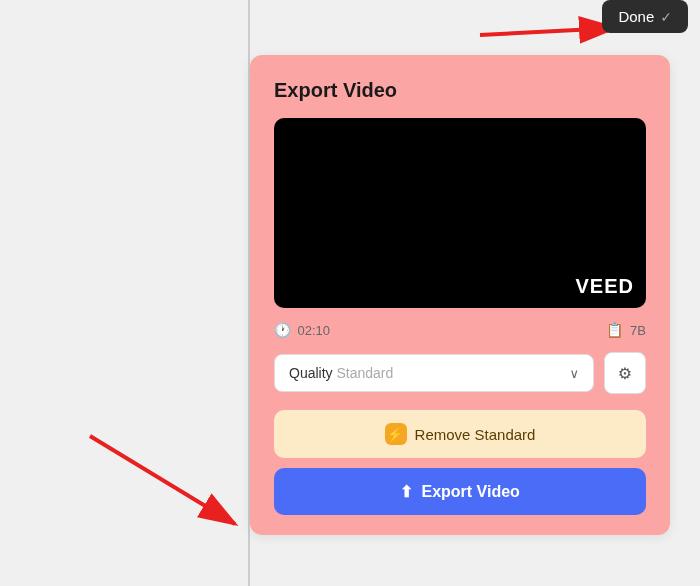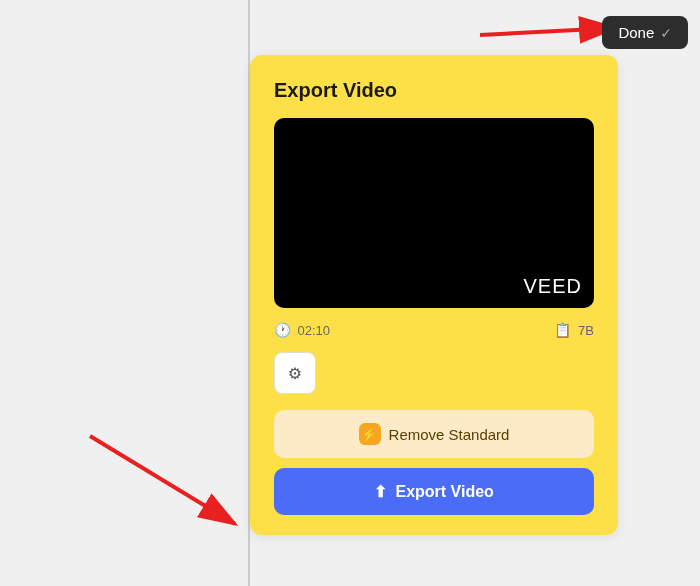--- a/index.html
+++ b/index.html
@@ -8,21 +8,21 @@
       height: 586px;
       background: #f0f0f0;
       font-family: -apple-system, BlinkMacSystemFont, 'Segoe UI', sans-serif;
       position: relative;
       overflow: hidden;
     }
 
     
     .done-btn {
       position: absolute;
-      top: 16px;
+      top: 0;
       right: 12px;
       background: #2d2d2d;
       color: #fff;
       border: none;
       border-radius: 8px;
       padding: 8px 16px;
       font-size: 15px;
       cursor: pointer;
       display: flex;
       align-items: center;
@@ -42,22 +42,22 @@
       width: 2px;
       height: 586px;
       background: #ccc;
     }
 
     
     .panel {
       position: absolute;
       left: 250px;
       top: 55px;
-      width: 368px;
-      background: #fde047;
+      width: 420px;
+      background: #fca5a5;
       border-radius: 12px;
       padding: 24px 24px 20px 24px;
       box-shadow: 0 2px 12px rgba(0,0,0,0.08);
     }
 
     .panel-title {
       font-size: 20px;
       font-weight: 600;
       color: #1a1a1a;
       margin-bottom: 16px;
@@ -71,21 +71,21 @@
       border-radius: 10px;
       display: flex;
       align-items: flex-end;
       justify-content: flex-end;
       padding: 10px 12px;
       margin-bottom: 14px;
     }
     .veed-watermark {
       color: #fff;
       font-size: 20px;
-      font-weight: 400;
+      font-weight: 700;
       letter-spacing: 1px;
     }
 
     
     .meta-row {
       display: flex;
       align-items: center;
       justify-content: space-between;
       margin-bottom: 14px;
       color: #666;
@@ -247,20 +247,28 @@
       <span class="clock-icon">🕐</span>
       <span>02:10</span>
     </div>
     <div class="meta-right">
       <span class="file-icon">📋</span>
       <span>7B</span>
     </div>
   </div>
 
   <div class="quality-row">
+    <div class="quality-select">
+      <span>
+        <span class="quality-label">Quality</span>
+        <span> </span>
+        <span class="quality-value">Standard</span>
+      </span>
+      <span class="chevron-down">∨</span>
+    </div>
     <div class="settings-btn">
       <span>⚙</span>
     </div>
   </div>
 
   <button class="remove-watermark-btn">
     <span class="lightning-icon">⚡</span>
     <span>Remove Standard</span>
   </button>
 

